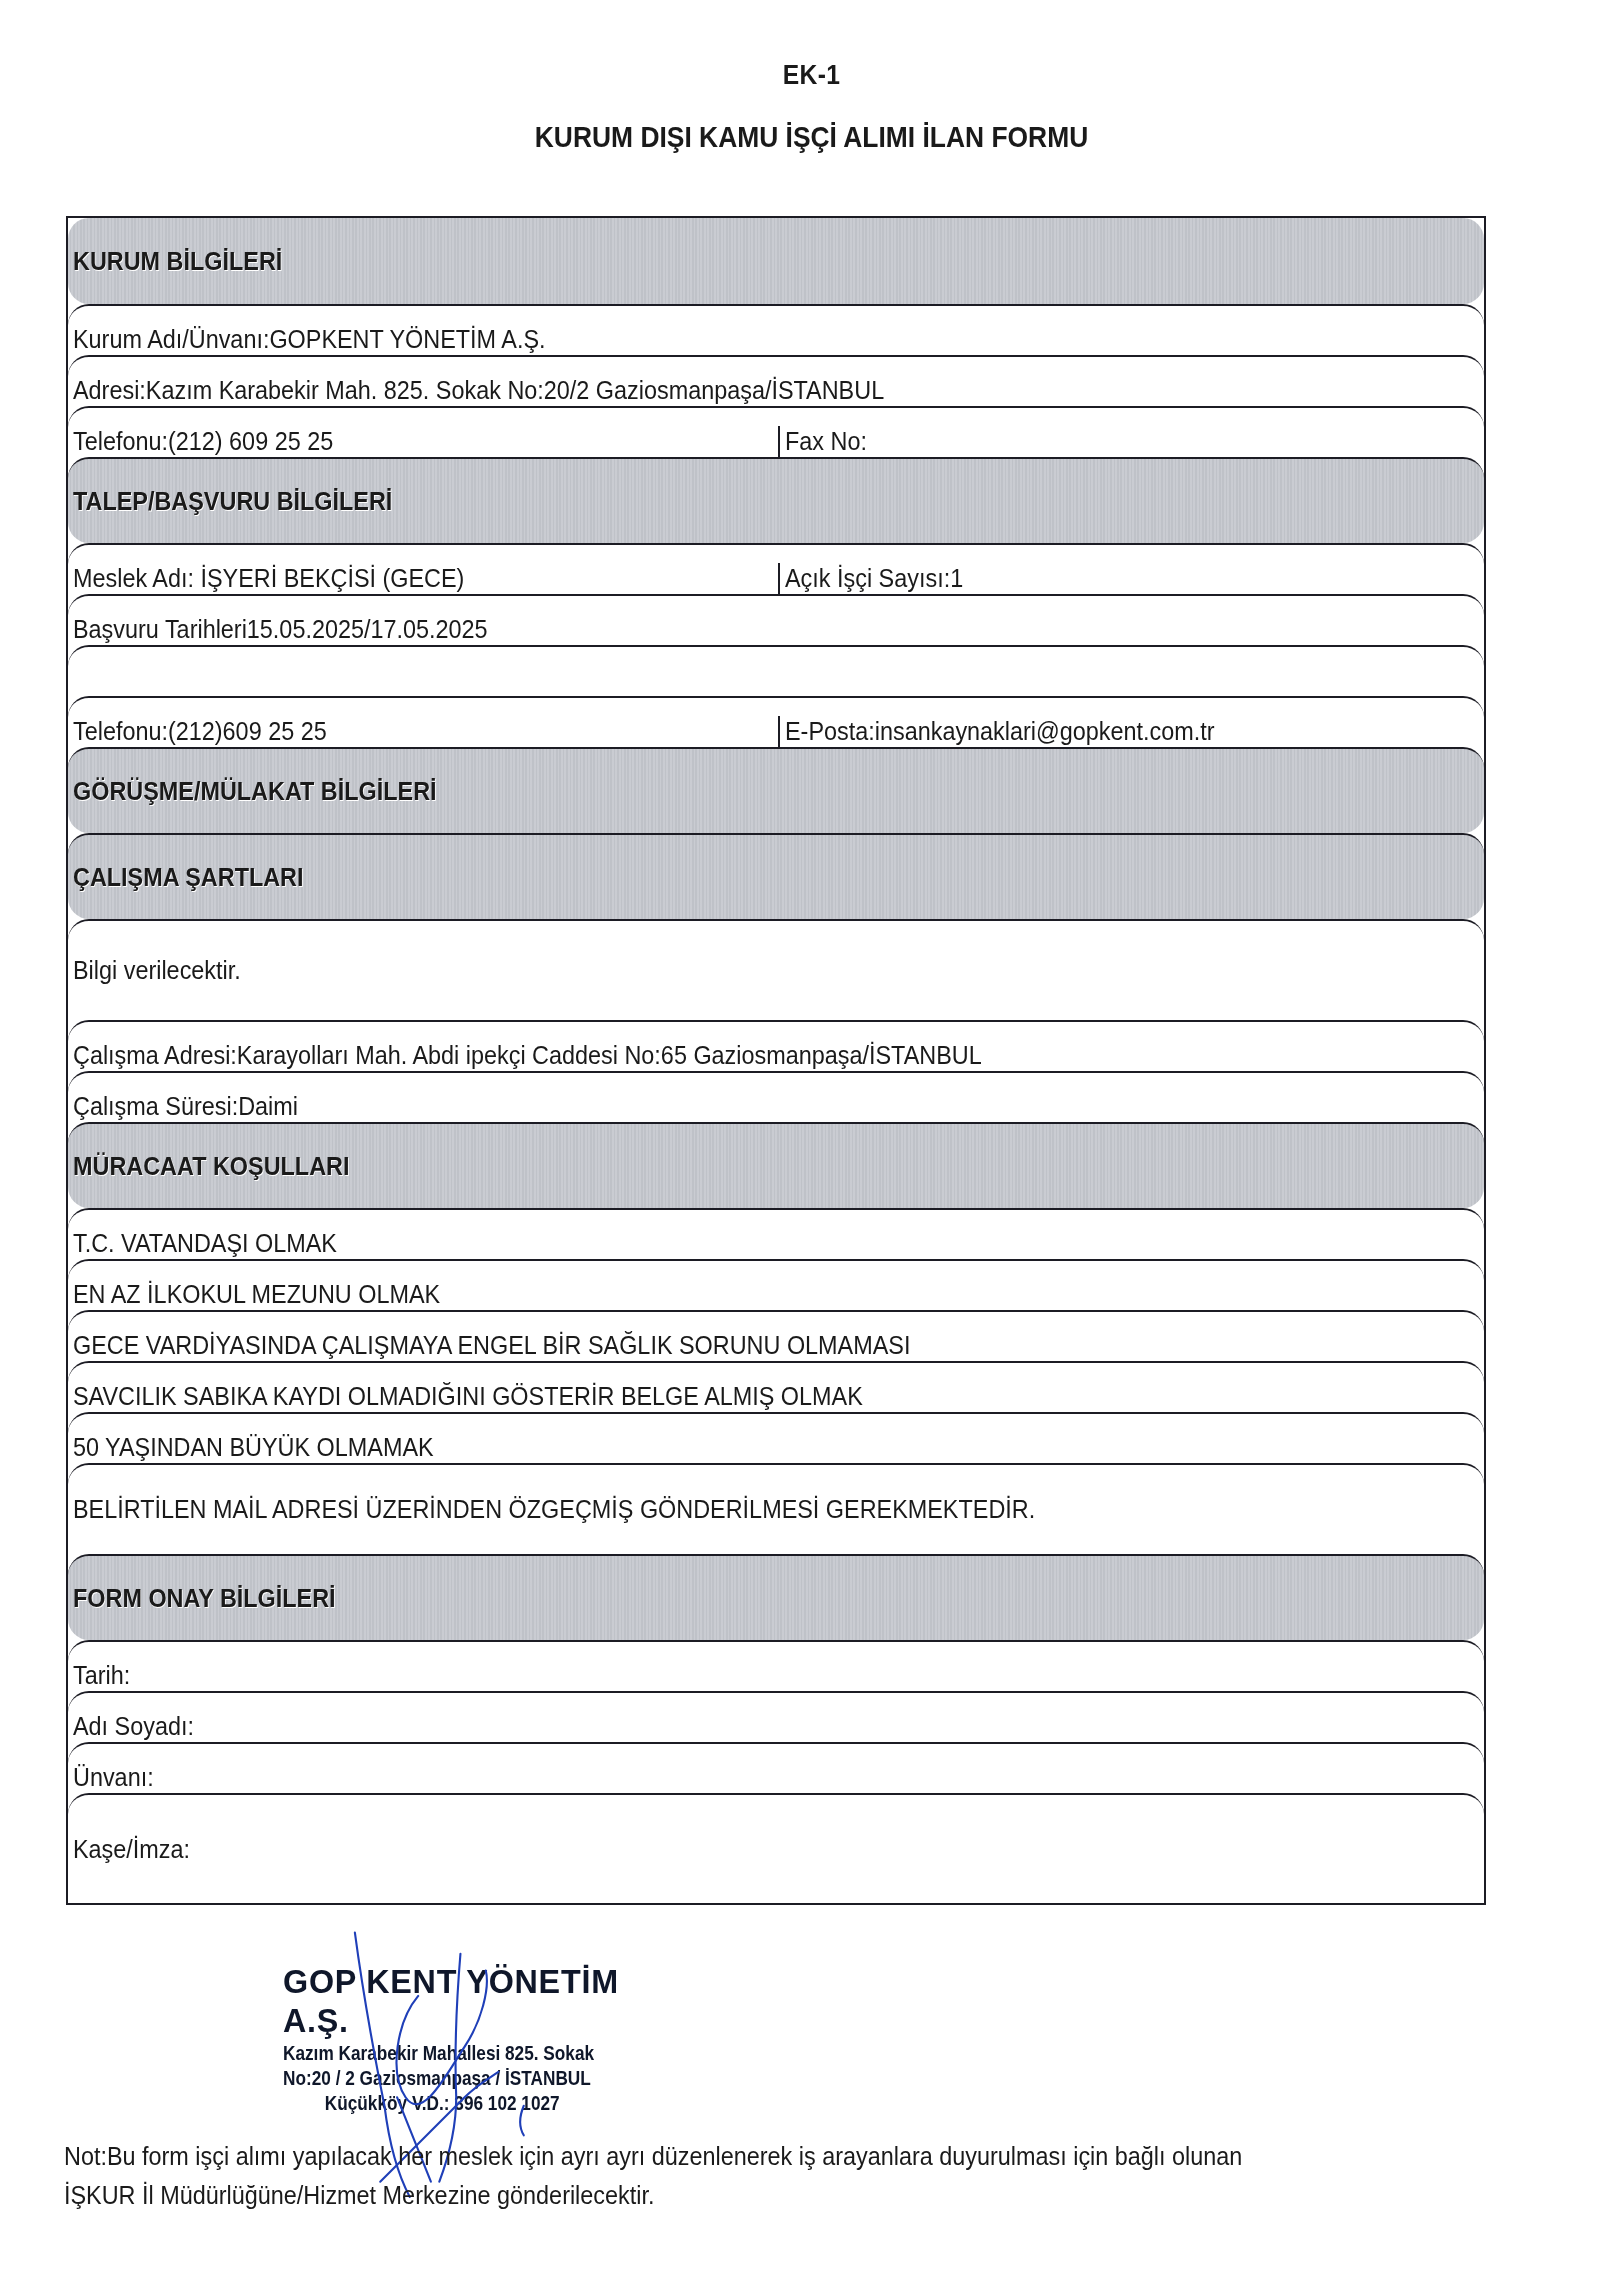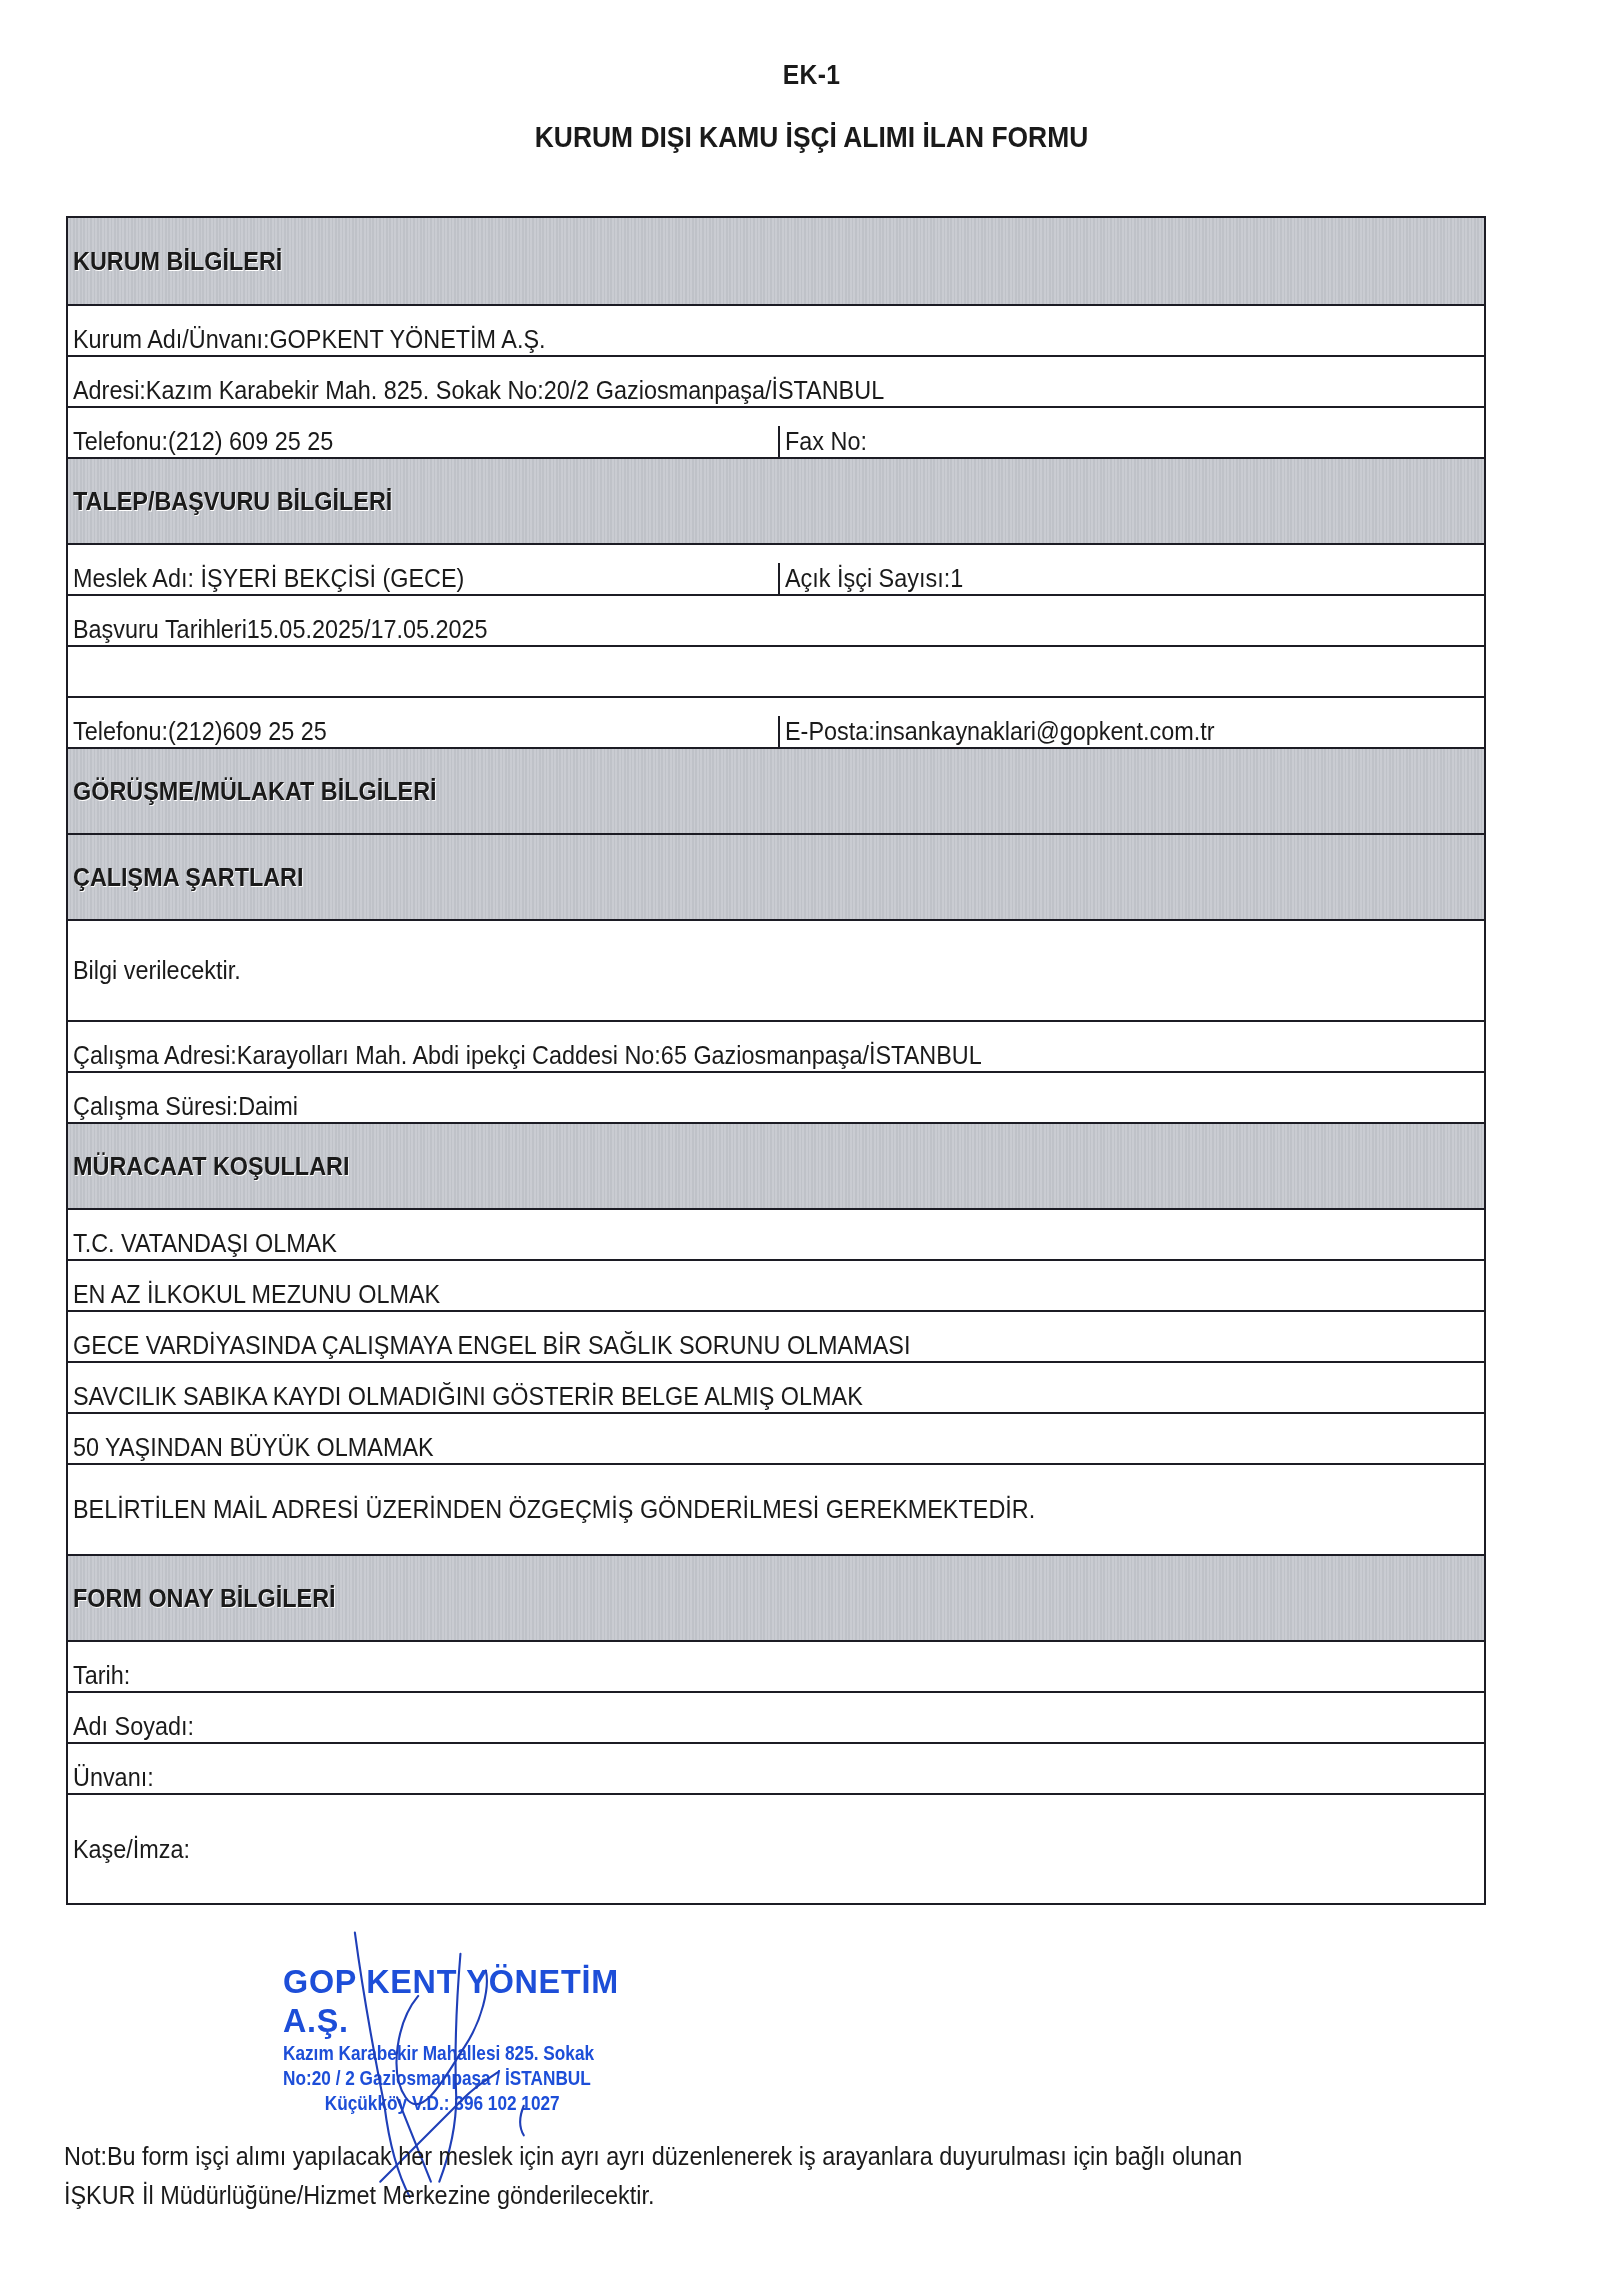--- a/index.html
+++ b/index.html
@@ -13,21 +13,21 @@
   }
   .title-main {
     position: absolute; left: 0; width: 1623px; top: 120px; text-align: center;
     font-weight: bold; font-size: 30px; transform: scaleX(0.88);
   }
   .form-table {
     position: absolute; left: 66px; top: 216px; width: 1420px;
     border: 2.5px solid #1c1c24; box-sizing: border-box;
   }
   .row {
-    display: flex; border-top: 2.5px solid #1c1c24; box-sizing: border-box; align-items: stretch;
+    display: flex; border-top: 2.5px solid #1c1c24; box-sizing: border-box; align-items: stretch; border-radius: 21px;
   }
   .row:first-child { border-top: none; }
   .cell {
     flex: 1; display: flex; align-items: center; padding: 0 5px; box-sizing: border-box;
     font-size: 26px; white-space: nowrap; overflow: visible;
   }
   .cell span.t { display: inline-block; transform: scaleX(0.9); transform-origin: left center; }
   .cell.left { flex: 0 0 712px; border-right: 2.5px solid #1c1c24; }
   .section {
     background: #c5c8ce;
@@ -38,21 +38,21 @@
   .h-sec { height: 86px; }
   .h-row { height: 51px; align-items: flex-end; }
   .h-big { height: 101px; }
   .h-mid { height: 91px; text-align: center; }
   .h-kase { height: 110px; }
   .note {
     position: absolute; left: 64px; top: 2137px; width: 1437px; font-size: 26px; line-height: 39px;
   }
   .note span.t { display: inline-block; transform: scaleX(0.9); transform-origin: left center; white-space: nowrap; }
   .stamp {
-    position: absolute; left: 283px; top: 1962px; width: 372px; color: #1d4ed8; pointer-events: none;
+    position: absolute; left: 283px; top: 1962px; width: 372px; color: #0f172a; pointer-events: none;
     font-family: "Liberation Sans", sans-serif;
   }
   .stamp .s1 { font-size: 34px; font-weight: bold; letter-spacing: 0.8px; display:block; transform: scaleX(0.95); transform-origin: left; }
   .stamp .s2, .stamp .s3 { font-size: 21px; font-weight: bold; display:block; transform: scaleX(0.82); transform-origin: left; line-height: 25px; white-space: nowrap; }
   .stamp .s4 { font-size: 21px; font-weight: bold; display:block; transform: scaleX(0.82); transform-origin: left; line-height: 25px; padding-left: 51px; white-space: nowrap; }
   .signature { position: absolute; left: 338px; top: 1928px; width: 304px; height: 271px; pointer-events: none; }
 </style>
 </head>
 <body>
 

